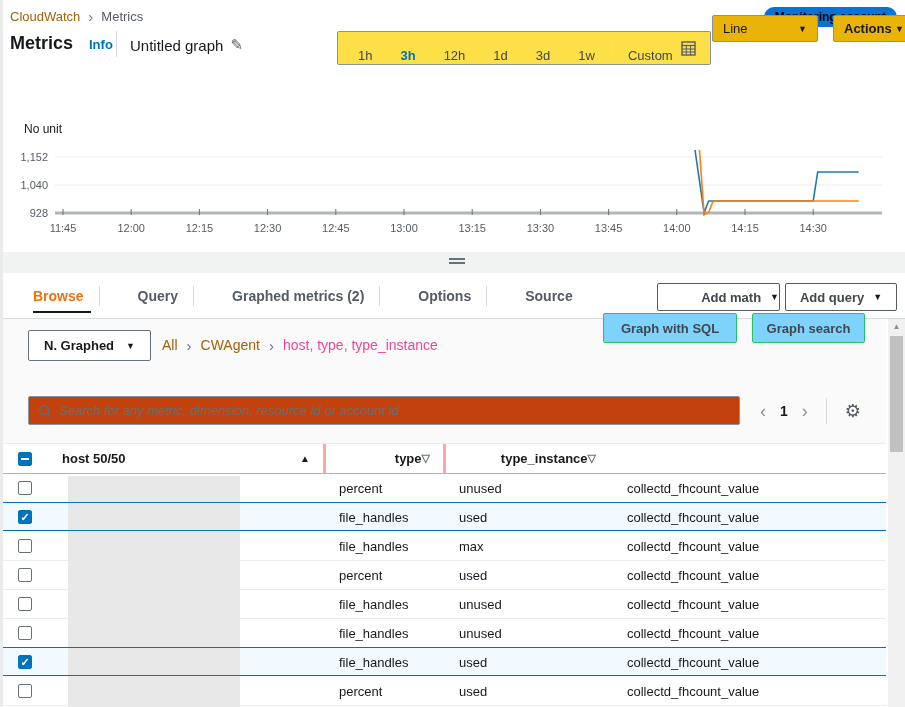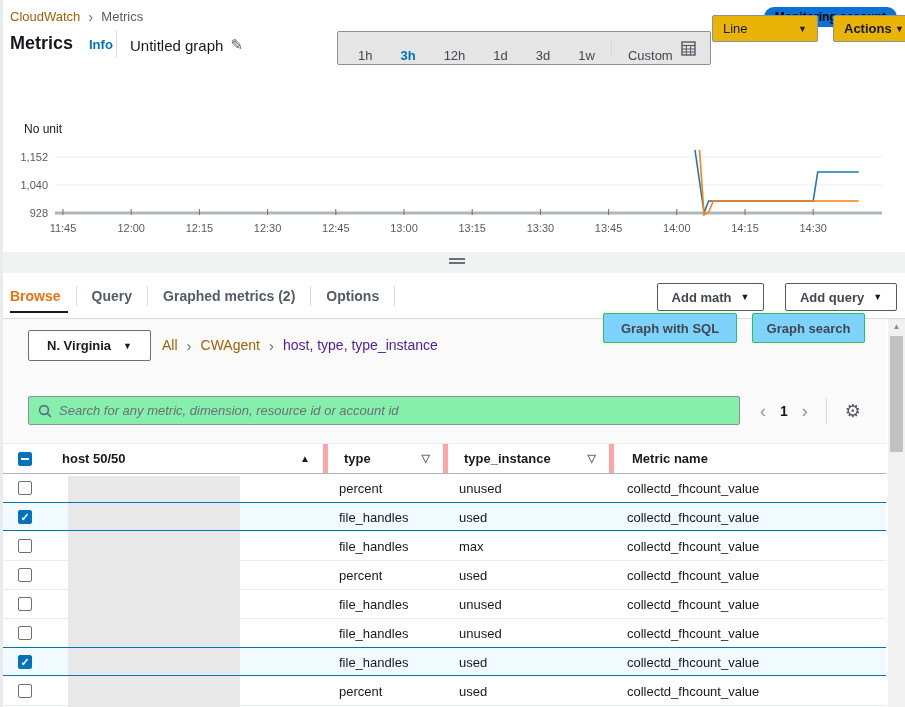--- a/index.html
+++ b/index.html
@@ -16,21 +16,21 @@
   .badge { position:absolute; top:7px; right:8px; background:#0972d3; color:#000000; font-size:12px;
     font-weight:bold; padding:3px 11px; border-radius:11px; }
 
   .page-title { position:absolute; left:10px; top:33px; font-size:18px; font-weight:bold; }
   .info-link { position:absolute; left:89px; top:37px; font-size:13px; font-weight:bold; color:#0073bb; }
   .vdiv-title { position:absolute; left:116px; top:31px; width:1px; height:26px; background:#d5dbdb; }
   .graph-title { position:absolute; left:130px; top:36px; font-size:15px; display:flex; gap:7px; align-items:center; }
   .pencil { color:#545b64; font-size:15px; }
 
   .time-group { position:absolute; left:337px; top:31px; height:27px; border:1px solid #879596;
-    border-radius:2px; background:#e5e5e5; display:flex; align-items:center; padding:16px 6px; }
+    border-radius:2px; background:#fde047; display:flex; align-items:center; padding:16px 6px; }
   .time-btn { font-size:13px; color:#414750; padding:0 14px; cursor:pointer; background:none; border:none;
     font-family:inherit; height:100%; }
   .time-btn.selected { color:#0073bb; font-weight:bold; }
   .time-sep { width:1px; height:17px; background:#d5dbdb; margin:0 2px; }
   .cal-icon { margin:0 8px 0 -6px; display:inline-flex; }
 
   .select-box { position:absolute; top:15px; height:27px; border:1px solid #879596; border-radius:2px;
     background:#eab308; display:flex; align-items:center; justify-content:space-between;
     font-size:13px; padding:0 10px; cursor:pointer; }
   #line-select { left:712px; width:106px; }
@@ -43,60 +43,60 @@
   
   .splitter { position:absolute; left:0; top:252px; width:905px; height:21px; background:#f1f3f3; cursor:row-resize; }
   .splitter .grip { position:absolute; left:449px; top:6px; width:16px; }
   .splitter .grip div { height:2px; background:#687078; margin-bottom:2px; }
 
   
   .tabbar { position:absolute; left:0; top:273px; width:905px; height:46px; background:#fff;
     border-bottom:1px solid #d5dbdb; }
   #tabs { position:absolute; left:10px; top:0; height:100%; display:flex; align-items:center; }
   .tab { font-size:14px; font-weight:bold; color:#545b64; padding:0 15px; cursor:pointer; position:relative;
-    height:100%; display:flex; align-items:center; }
+    height:100%; display:flex; align-items:center;margin-left:23px; }
   .tab:first-child { padding-left:0; }
   .tab.active { color:#ec7211; }
   .tab.active::after { content:""; position:absolute; left:0; right:8px; bottom:5px; height:2px; background:#16191f; }
   .tab-sep { width:1px; height:20px; background:#d5dbdb; }
   .tool-btn { position:absolute; top:10px; height:28px; border:1px solid #545b64; border-radius:2px;
     background:#fff; font-size:13px; font-weight:bold; color:#414750; display:flex; align-items:center;
     justify-content:center; gap:9px; cursor:pointer; font-family:inherit; }
-  #add-math { left:657px; width:107px; }
+  #add-math { left:657px; width:123px;justify-content:flex-end; }
   #add-query { left:785px; width:112px; }
 
   
   .browse-bg { position:absolute; left:0; top:319px; width:886px; height:124px; background:#fafafa; }
   .region-btn { position:absolute; left:28px; top:330px; width:123px; height:31px; border:1px solid #687078;
     border-radius:2px; background:#fff; font-size:13px; font-weight:bold; display:flex; align-items:center;
     justify-content:center; gap:12px; cursor:pointer; }
   .browse-path { position:absolute; left:162px; top:337px; font-size:14px; display:flex; gap:9px; align-items:center; }
-  .path-cur { color:#4c1d95; }
+  .path-cur { color:#ec4899; }
   .panel-btn { position:absolute; top:313px; height:30px; border:1px solid #22c55e; border-radius:2px;
     background:#7dd3fc; font-size:13px; font-weight:bold; color:#414750; display:flex; align-items:center;
     justify-content:center; cursor:pointer; font-family:inherit; }
   #graph-sql { left:603px; width:134px; }
   #graph-search { left:752px; width:113px; }
 
   .search-box { position:absolute; left:28px; top:396px; width:712px; height:29px; border:1px solid #879596;
-    border-radius:2px; background:#86efac; display:flex; align-items:center; padding:0 9px; gap:7px; }
+    border-radius:2px; background:#c2410c; display:flex; align-items:center; padding:0 9px; gap:7px; }
   .search-box input { border:none; outline:none; flex:1; font-size:13px; font-family:inherit; color:#16191f; background:transparent; }
   .search-box input::placeholder { font-style:italic; color:#687078; }
   .pager { position:absolute; left:760px; top:396px; display:flex; align-items:center; gap:14px; height:29px; }
   .pg-arrow { color:#879596; font-size:18px; cursor:pointer; line-height:1; }
   .pg-num { font-size:14px; font-weight:bold; }
   .pg-div { width:1px; height:26px; background:#d5dbdb; margin-left:4px; }
   .gear { font-size:18px; color:#545b64; cursor:pointer; margin-left:4px; }
 
   
   .mtable { position:absolute; left:0; top:443px; width:886px; }
   .thead { display:grid; grid-template-columns:48px 275px 120px 166px auto; height:31px; align-items:center;
     border-top:1px solid #eaeded; border-bottom:1px solid #aab7b8; background:#fff; font-size:13px; font-weight:bold; }
   .th { display:flex; align-items:center; justify-content:space-between; padding:0 13px 0 16px; height:100%; }
-  .th.bordered { border-left:5px solid #fca5a5; }
+  .th.bordered { border-left:3px solid #fca5a5;justify-content:flex-end; }
   .sort-icon { font-size:10px; color:#16191f; }
   .filter-icon { font-size:11px; color:#687078; }
   #rows { position:relative; }
   .row { display:grid; grid-template-columns:48px 275px 120px 166px auto; height:29px; align-items:center;
     border-bottom:1px solid #eaeded; background:#fff; position:relative; cursor:pointer; }
   .row.selected { background:#f1faff; border-bottom-color:transparent; }
   .row.selected::before { content:""; position:absolute; left:0; right:0; top:-1px; height:1px; background:#0073bb; z-index:3; }
   .row.selected::after  { content:""; position:absolute; left:0; right:0; bottom:0; height:1px; background:#0073bb; z-index:3; }
   .cell { padding-left:16px; font-size:13px; overflow:hidden; white-space:nowrap; }
   .cell.host { padding-left:48px; }
@@ -209,35 +209,36 @@
 <div class="tabbar">
   <div id="tabs">
       <div class="tab active">Browse</div>
       <span class="tab-sep"></span>
       <div class="tab">Query</div>
       <span class="tab-sep"></span>
       <div class="tab">Graphed metrics (2)</div>
       <span class="tab-sep"></span>
       <div class="tab">Options</div>
       <span class="tab-sep"></span>
+      <div class="tab">Source</div>
     </div>
   <button class="tool-btn" id="add-math">
     <span>Add math</span>
     <span class="dd-arrow">▼</span>
   </button>
   <button class="tool-btn" id="add-query">
     <span>Add query</span>
     <span class="dd-arrow">▼</span>
   </button>
 </div>
 
 <div class="browse-bg"></div>
 
 <div class="region-btn">
-  <span>N. Virginia</span>
+  <span>N. Graphed</span>
   <span class="dd-arrow">▼</span>
 </div>
 <div class="browse-path">
   <span class="link">All</span>
   <span class="crumb-sep">›</span>
   <span class="link">CWAgent</span>
   <span class="crumb-sep">›</span>
   <span class="path-cur">host, type, type_instance</span>
 </div>
 <button class="panel-btn" id="graph-sql">Graph with SQL</button>
@@ -268,23 +269,20 @@
       <span class="sort-icon">▲</span>
     </div>
     <div class="th bordered">
       <span>type</span>
       <span class="filter-icon">▽</span>
     </div>
     <div class="th bordered">
       <span>type_instance</span>
       <span class="filter-icon">▽</span>
     </div>
-    <div class="th bordered" style="padding-left:18px;">
-      <span>Metric name</span>
-    </div>
   </div>
   <div id="rows">
       <div class="row">
         <div>
           <span class="cb"></span>
         </div>
         <div class="cell host"><span class="dashed">ip-1</span></div>
         <div class="cell"><span class="dashed">percent</span></div>
         <div class="cell"><span class="dashed">unused</span></div>
         <div class="cell" style="padding-left: 18px;"><span class="dashed">collectd_fhcount_value</span></div>

